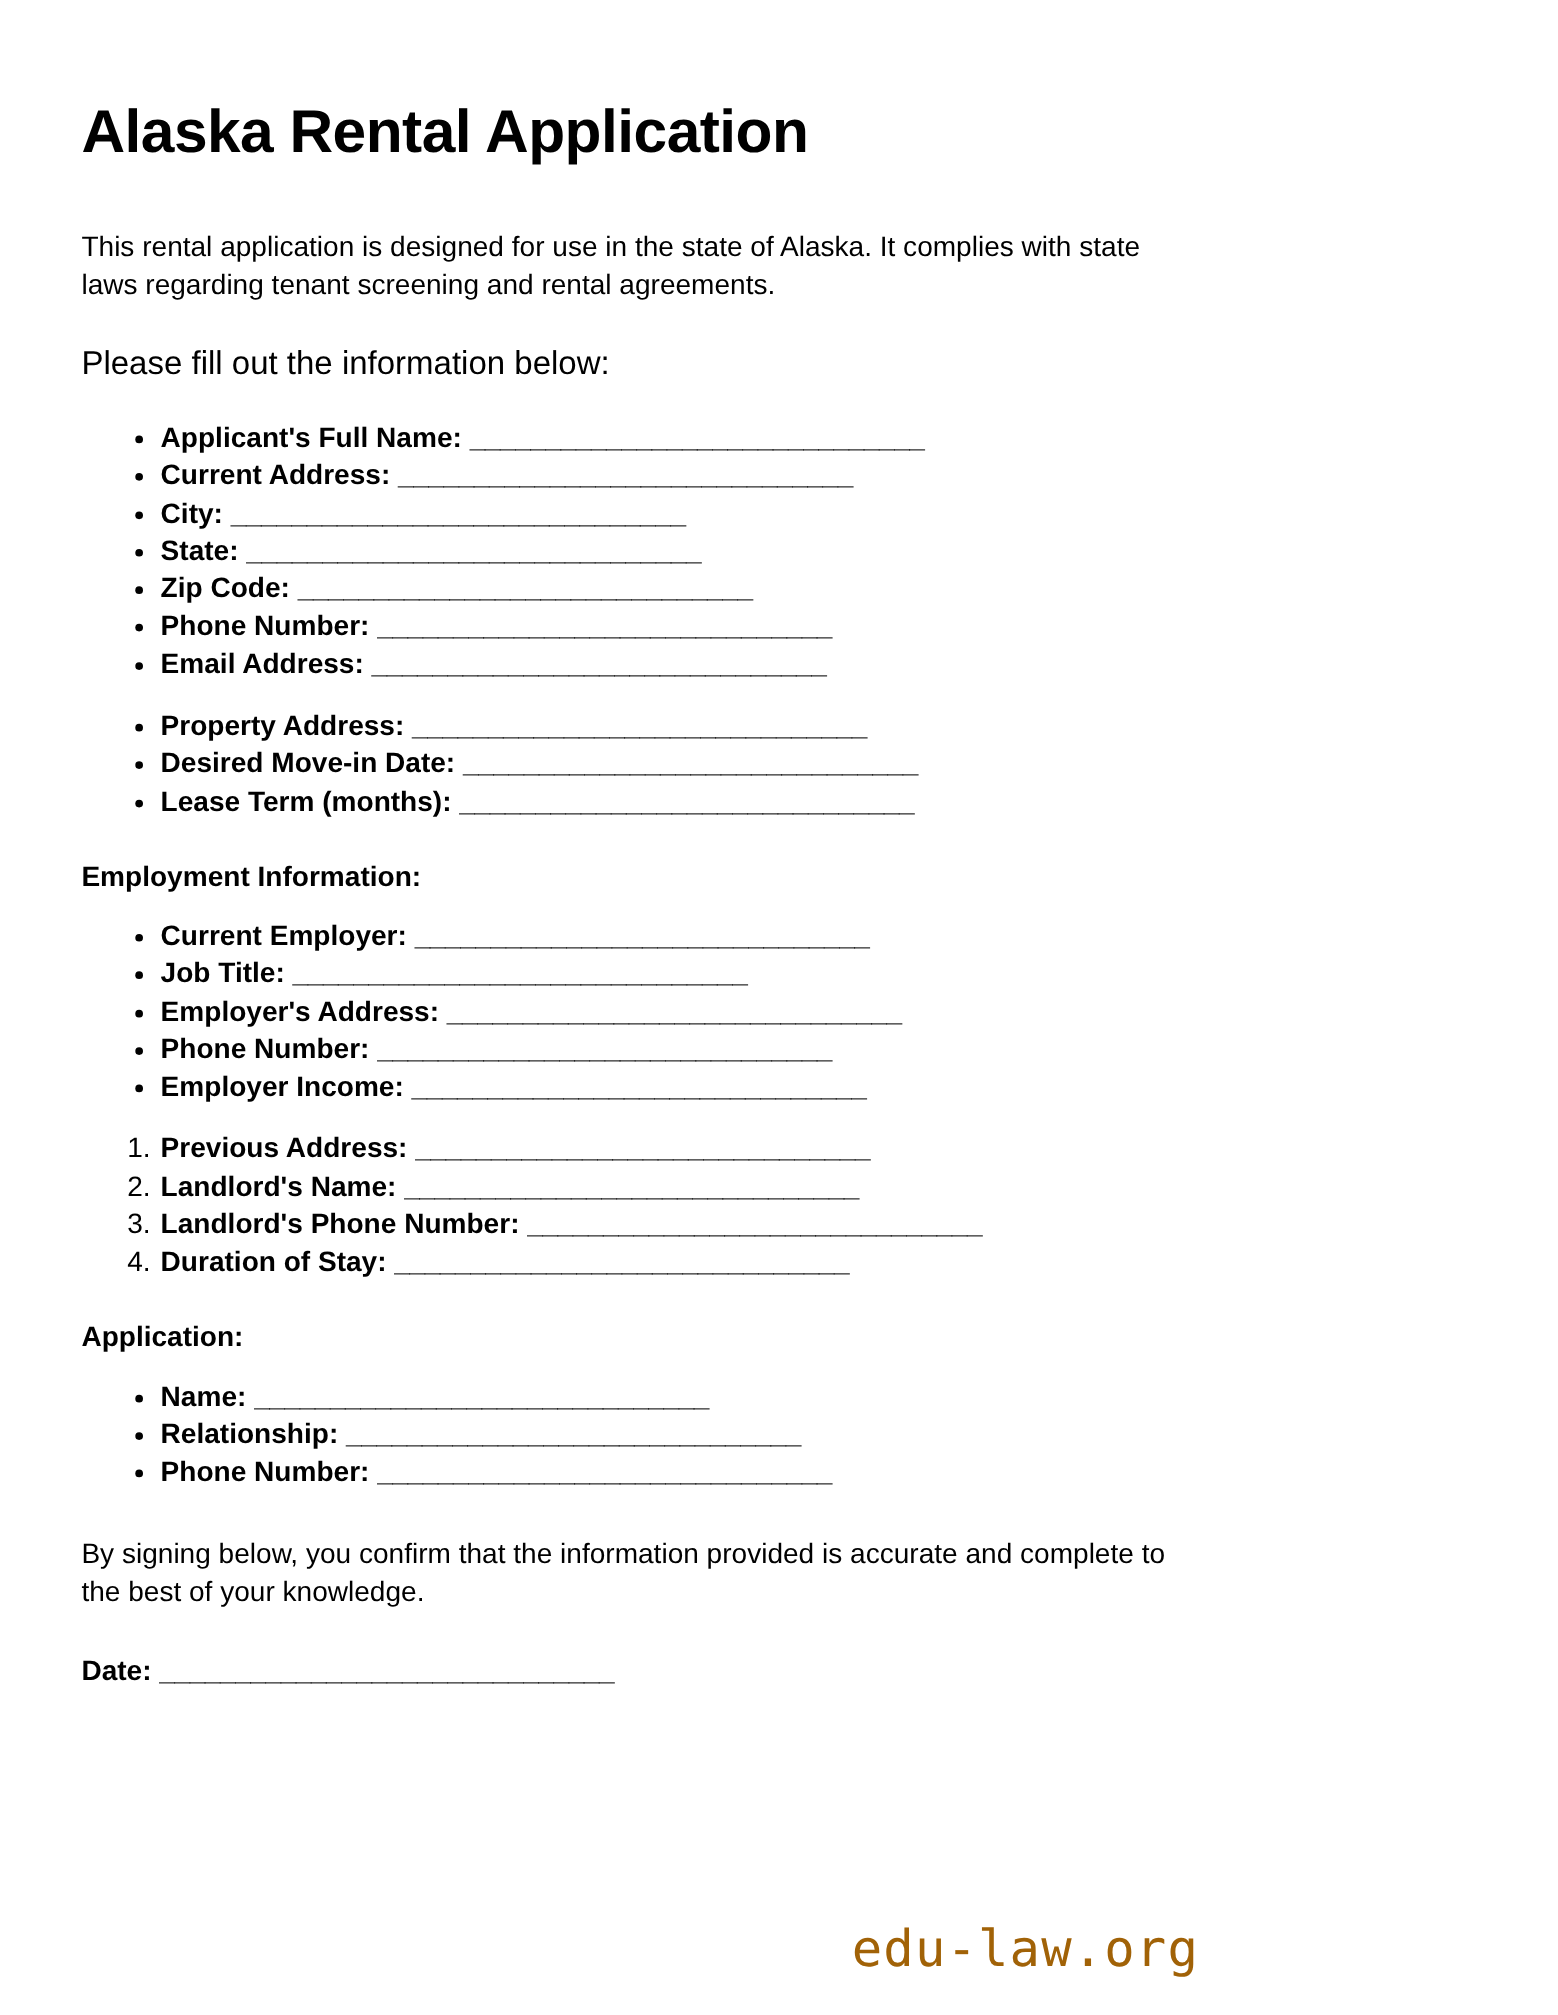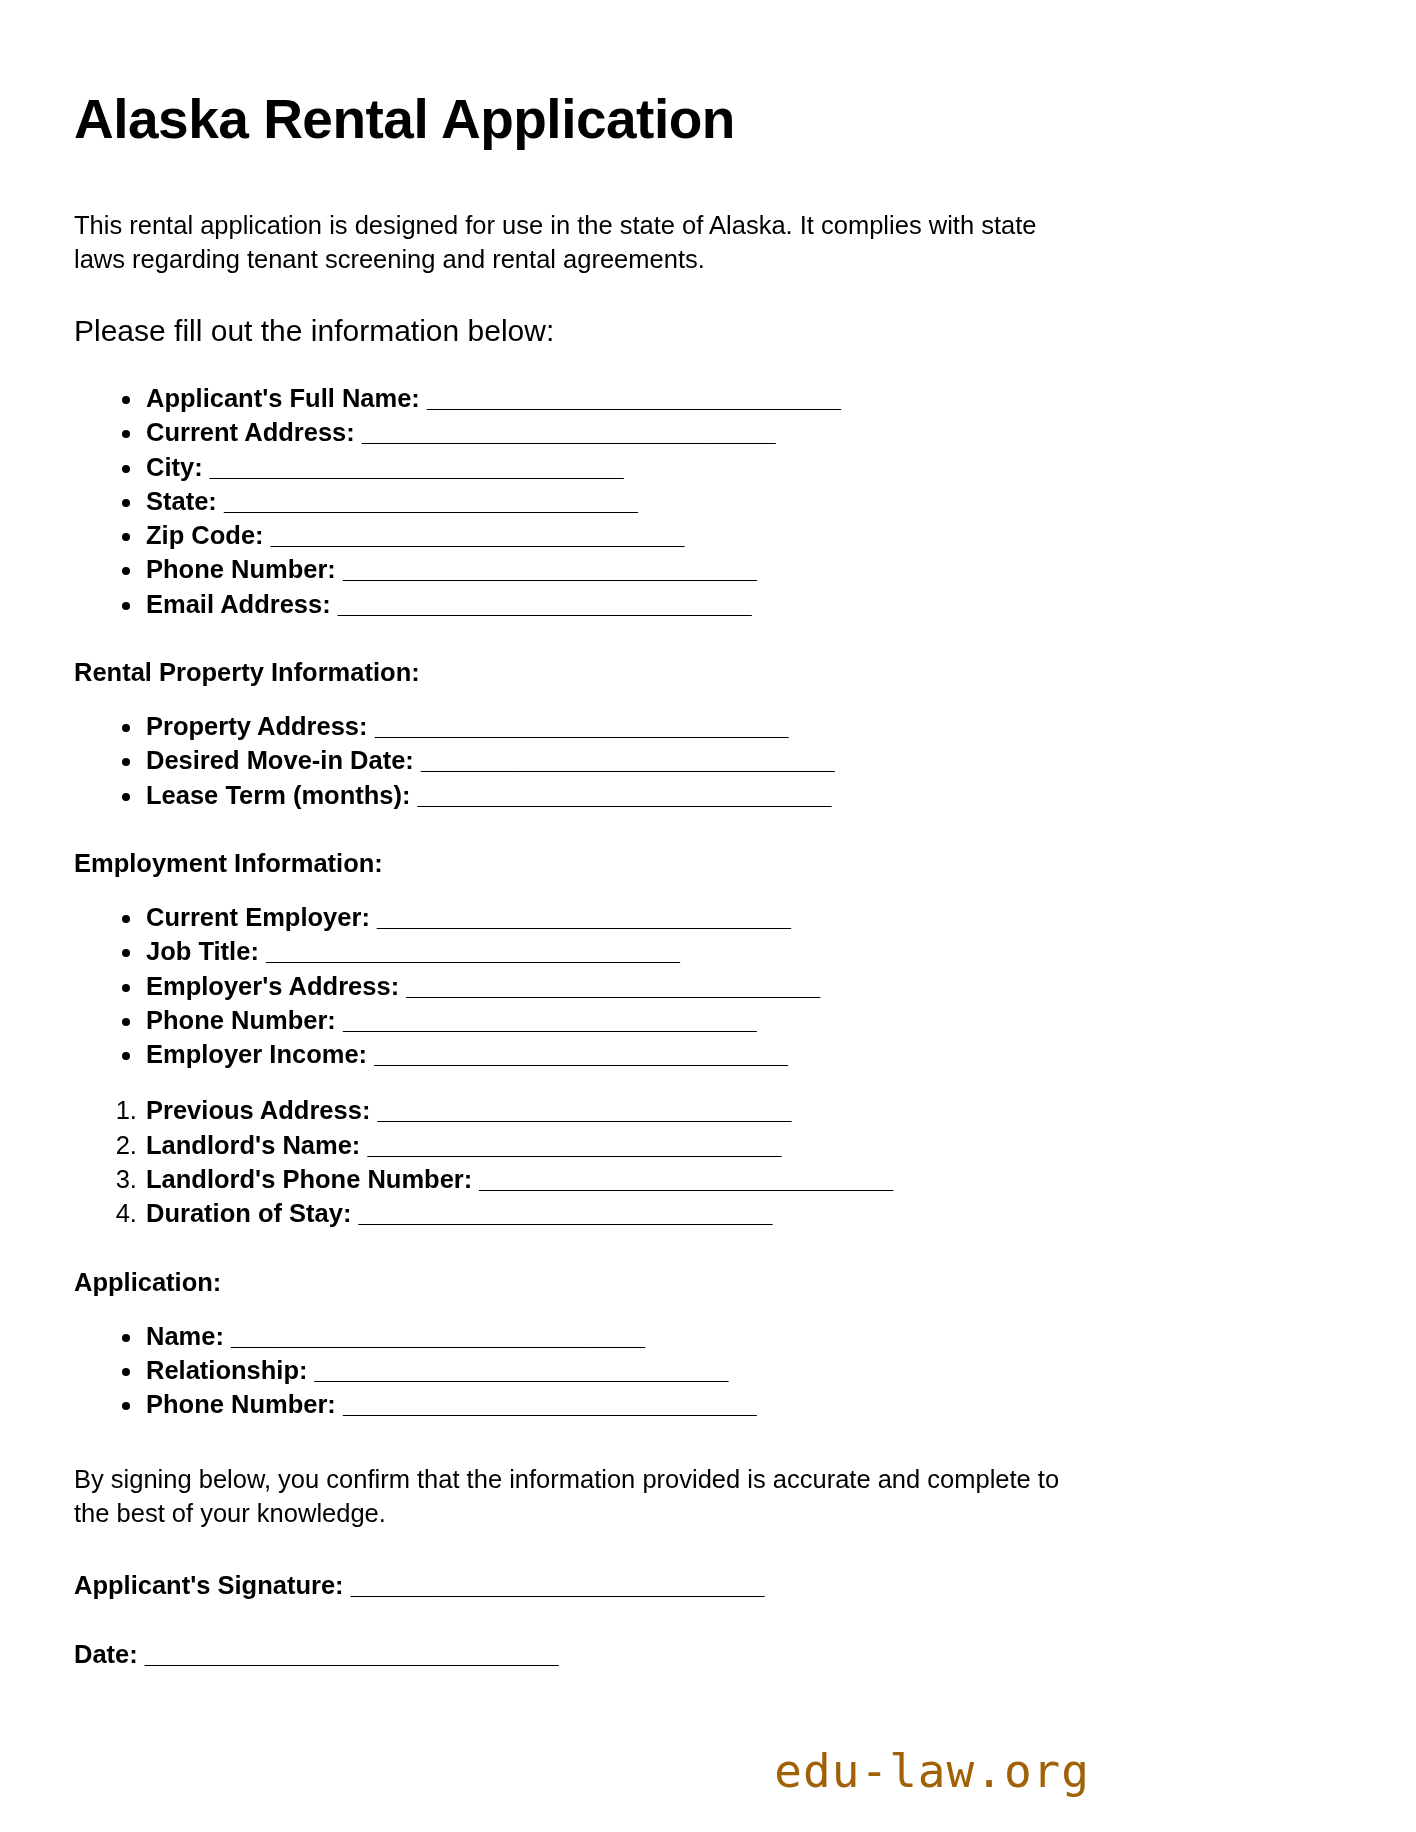--- a/index.html
+++ b/index.html
@@ -115,21 +115,20 @@
   <ul class="form-list">
     <li><span>Applicant's Full Name:</span> <span class="blank">______________________________</span></li>
     <li><span>Current Address:</span> <span class="blank">______________________________</span></li>
     <li><span>City:</span> <span class="blank">______________________________</span></li>
     <li><span>State:</span> <span class="blank">______________________________</span></li>
     <li><span>Zip Code:</span> <span class="blank">______________________________</span></li>
     <li><span>Phone Number:</span> <span class="blank">______________________________</span></li>
     <li><span>Email Address:</span> <span class="blank">______________________________</span></li>
   </ul>
 
-  <div class="section-heading">Rental Property Information:</div>
   <ul class="form-list">
     <li><span>Property Address:</span> <span class="blank">______________________________</span></li>
     <li><span>Desired Move-in Date:</span> <span class="blank">______________________________</span></li>
     <li><span>Lease Term (months):</span> <span class="blank">______________________________</span></li>
   </ul>
 
   <div class="section-heading">Employment Information:</div>
   <ul class="form-list">
     <li><span>Current Employer:</span> <span class="blank">______________________________</span></li>
     <li><span>Job Title:</span> <span class="blank">______________________________</span></li>
@@ -147,19 +146,18 @@
 
   <div class="section-heading">Application:</div>
   <ul class="form-list">
     <li><span>Name:</span> <span class="blank">______________________________</span></li>
     <li><span>Relationship:</span> <span class="blank">______________________________</span></li>
     <li><span>Phone Number:</span> <span class="blank">______________________________</span></li>
   </ul>
 
   <p class="closing">By signing below, you confirm that the information provided is accurate and complete to the best of your knowledge.</p>
 
-  <div class="sign-line"><span>Applicant's Signature:</span> <span class="blank">______________________________</span></div>
 
   <div class="date-line"><span>Date:</span> <span class="blank">______________________________</span></div>
 
   <div class="footer-mark">edu-law.org</div>
 
 </div>
 
 </body></html>

